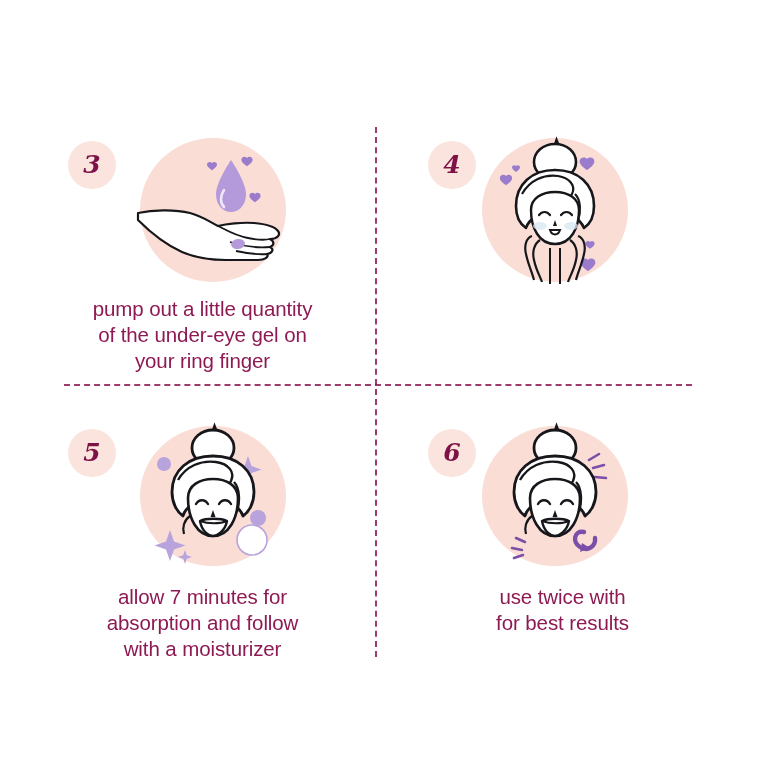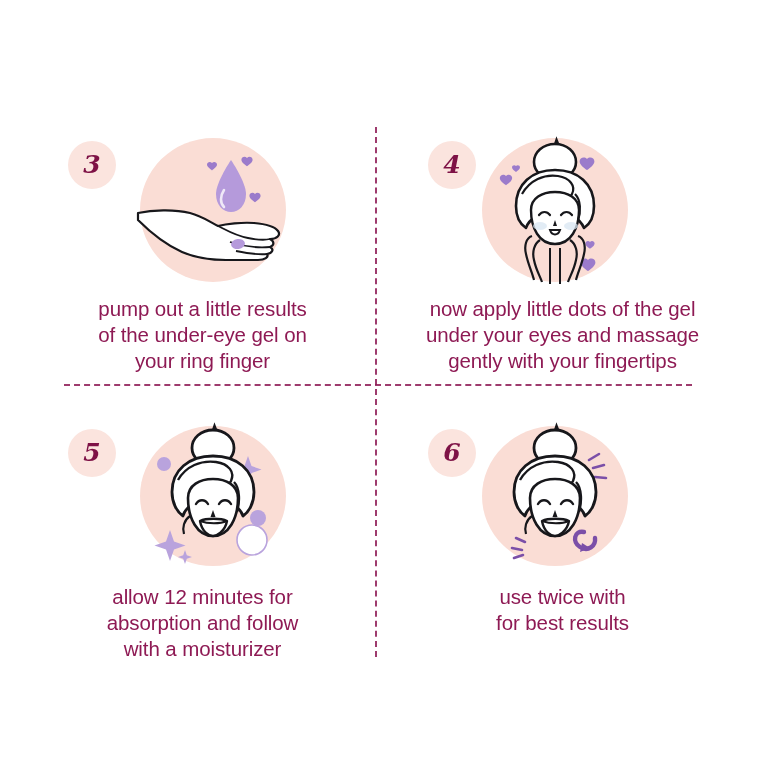--- a/index.html
+++ b/index.html
@@ -134,21 +134,21 @@
                  C144 117 143 121 137 122
                  C139 125 135 128 128 128
                  L96 128 C80 128 66 126 52 120 C34 112 18 98 8 88 Z" fill="#FFFFFF" stroke="#17171B" stroke-width="2.2" stroke-linejoin="round"></path>
         <path d="M88 94 C96 98 106 104 118 106 C128 108 136 108 140 107" fill="none" stroke="#17171B" stroke-width="1.8"></path>
         <path d="M100 110 C112 114 128 116 140 115" fill="none" stroke="#17171B" stroke-width="1.8"></path>
         <path d="M106 119 C116 121 128 123 137 122" fill="none" stroke="#17171B" stroke-width="1.8"></path>
         <ellipse cx="108" cy="112" rx="7" ry="5" fill="#B59ADB" transform="rotate(-8 108 112)"></ellipse>
       </svg>
     </div>
 
-    <div class="caption">pump out a little results
+    <div class="caption">pump out a little quantity
 of the under-eye gel on
 your ring finger</div>
   </div>
 
   <div class="cell cell-4">
     <div class="badge">
       <span class="badge-num">4</span>
     </div>
 
     <div class="art">
@@ -183,23 +183,20 @@
 
         <path d="M60 104 C54 106 52 114 54 122 C56 132 60 140 62 148" fill="none" stroke="#17171B" stroke-width="2.2"></path>
         <path d="M68 108 C62 112 60 120 62 128 C64 138 68 144 70 150" fill="none" stroke="#17171B" stroke-width="2.2"></path>
         <path d="M106 104 C112 106 114 114 112 122 C110 132 106 140 104 148" fill="none" stroke="#17171B" stroke-width="2.2"></path>
         <path d="M98 108 C104 112 106 120 104 128 C102 138 98 144 96 150" fill="none" stroke="#17171B" stroke-width="2.2"></path>
         <path d="M78 116 C78 128 78 142 78 152" fill="none" stroke="#17171B" stroke-width="2"></path>
         <path d="M88 116 C88 128 88 142 88 152" fill="none" stroke="#17171B" stroke-width="2"></path>
       </svg>
     </div>
 
-    <div class="caption">now apply little dots of the gel
-under your eyes and massage
-gently with your fingertips</div>
   </div>
 
   <div class="cell cell-5">
     <div class="badge">
       <span class="badge-num">5</span>
     </div>
 
     <div class="art">
       <svg viewBox="0 0 166 160" xmlns="http://www.w3.org/2000/svg">
         <ellipse cx="83" cy="76" rx="73" ry="70" fill="#FADDD5"></ellipse>
@@ -227,21 +224,21 @@
         <path d="M66 84 C69 79 75 79 78 84" fill="none" stroke="#17171B" stroke-width="2.4" stroke-linecap="round"></path>
         <path d="M89 84 C92 79 98 79 101 84" fill="none" stroke="#17171B" stroke-width="2.4" stroke-linecap="round"></path>
 
         <path d="M83 90 l-2.5 7 h5 z" fill="#17171B"></path>
 
         <path d="M70 101 C76 98 91 98 97 101 C95 112 86 116 83 116 C79 116 72 112 70 101 Z" fill="#FFFFFF" stroke="#17171B" stroke-width="2.4" stroke-linejoin="round"></path>
         <path d="M70 101 C78 104 90 104 97 101" fill="none" stroke="#17171B" stroke-width="2"></path>
       </svg>
     </div>
 
-    <div class="caption">allow 12 minutes for
+    <div class="caption">allow 7 minutes for
 absorption and follow
 with a moisturizer</div>
   </div>
 
   <div class="cell cell-6">
     <div class="badge">
       <span class="badge-num">6</span>
     </div>
 
     <div class="art">

